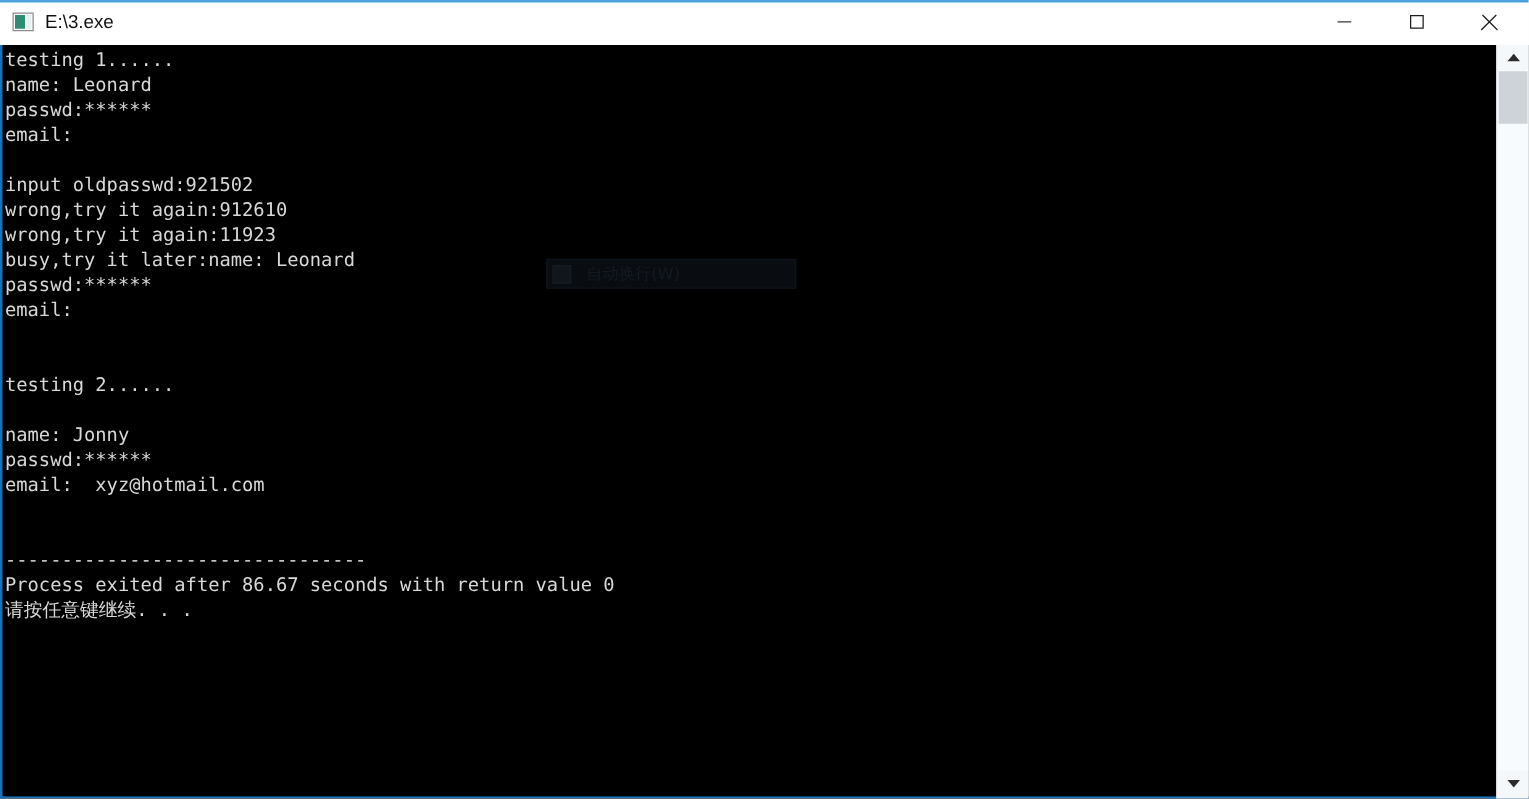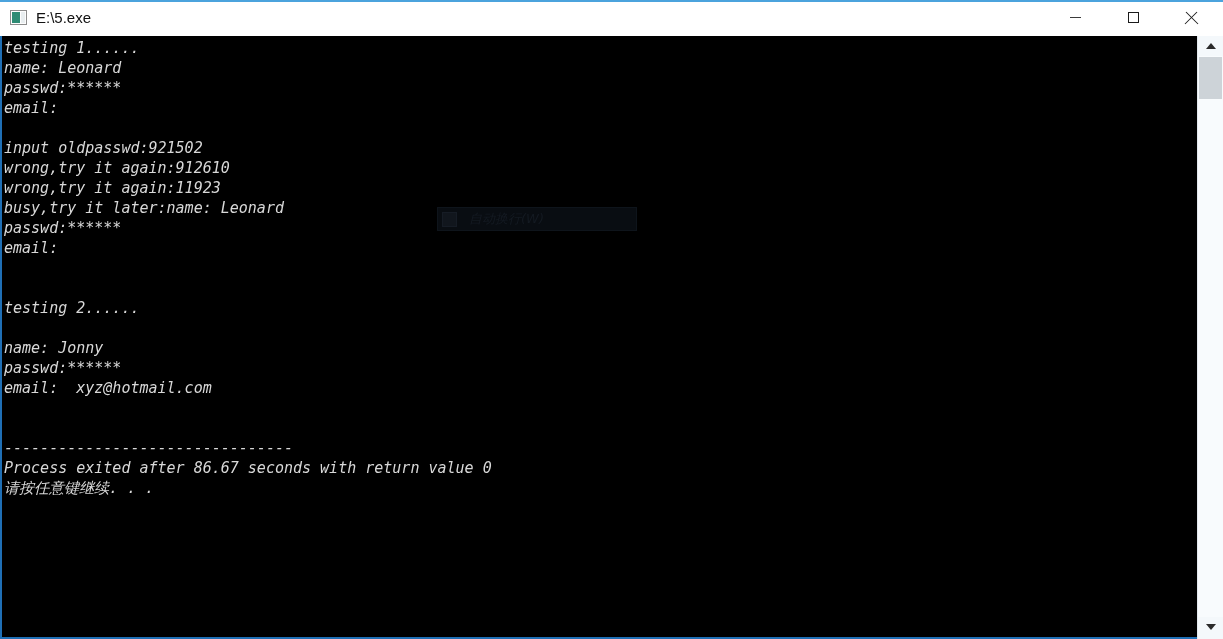--- a/index.html
+++ b/index.html
@@ -130,21 +130,20 @@
     position: absolute;
     left: 0;
     top: 36px;
     width: 1223px;
     height: 603px;
     box-sizing: border-box;
     border-left: 2px solid #1f6fb5;
     border-right: 0;
     border-bottom: 2px solid #1f6fb5;
     background: #000000;
-    font-style: italic;
   }
 
   #console {
     position: absolute;
     left: 2px;
     top: 0px;
     width: 1195px;
     height: 601px;
     background: #000000;
     overflow: hidden;
@@ -249,21 +248,21 @@
 <div id="window">
 
   <div id="titlebar">
     <div id="titlebar-accent"></div>
 
     <span id="title-icon">
       <span class="icon-pane"></span>
       <span class="icon-pane2"></span>
     </span>
 
-    <span id="title-text">E:\5.exe</span>
+    <span id="title-text">E:\3.exe</span>
 
     <div class="win-btn" id="btn-min">
       <span class="glyph-min"></span>
     </div>
     <div class="win-btn" id="btn-max">
       <span class="glyph-max"></span>
     </div>
     <div class="win-btn" id="btn-close">
       <span class="glyph-close"></span>
     </div>

